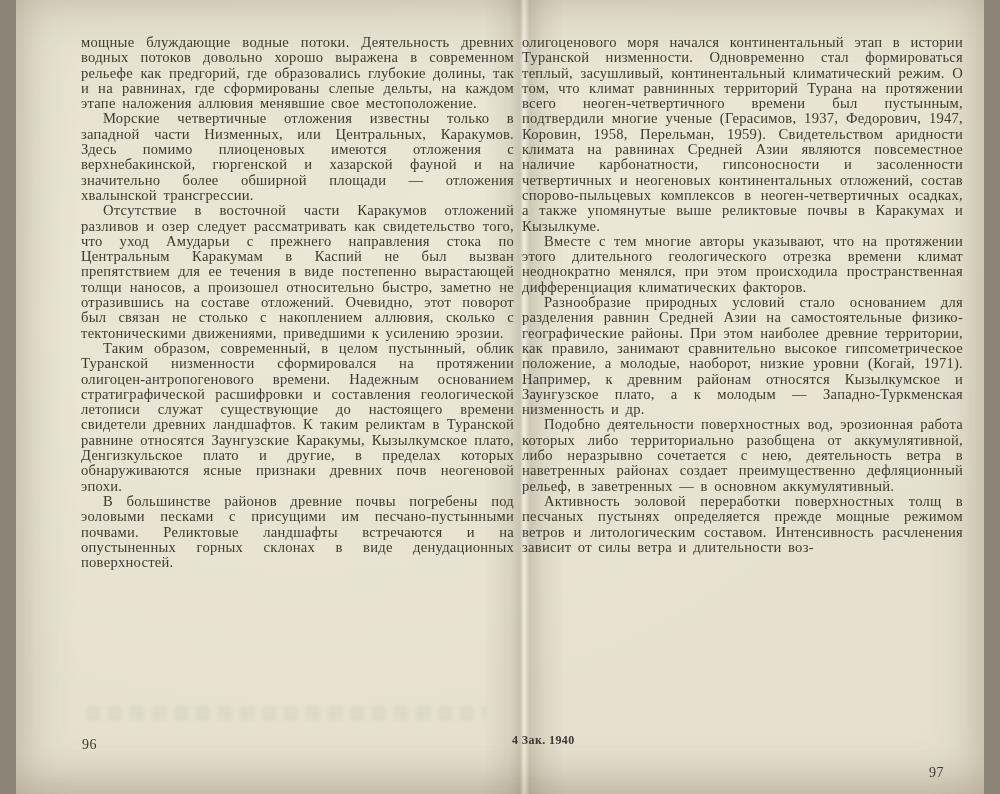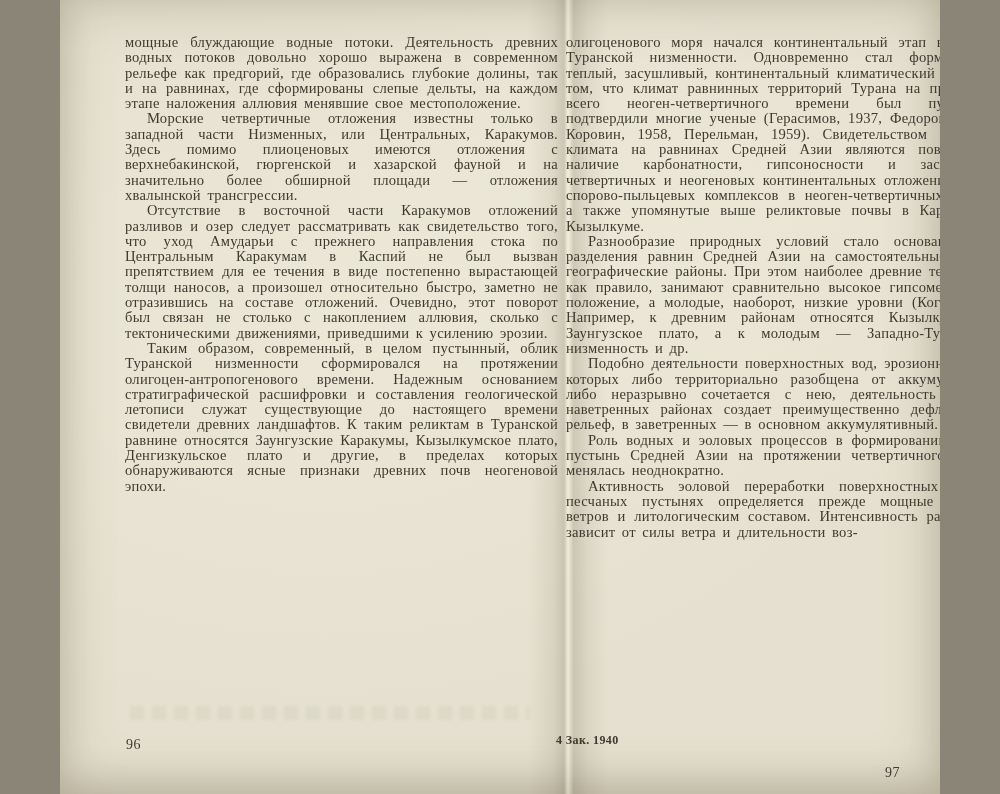--- a/index.html
+++ b/index.html
@@ -2,21 +2,21 @@
 <html lang="ru"><head>
 <meta charset="utf-8">
 <style>
   html, body {
     margin: 0;
     padding: 0;
     background: #8a8577;
   }
   .spread {
     position: relative;
-    width: 880px;
+    width: 968px;
     height: 794px;
     margin: 0 auto;
     overflow: hidden;
     background:
       radial-gradient(ellipse 900px 600px at 30% 40%, rgba(255,252,238,0.25), rgba(0,0,0,0) 70%),
       radial-gradient(ellipse 700px 500px at 75% 25%, rgba(255,252,238,0.18), rgba(0,0,0,0) 70%),
       var(--paper, #e5e0cf);
     box-shadow: inset 0 0 55px rgba(110,100,72,0.30), inset 0 -14px 30px rgba(110,100,72,0.18);
     font-family: "Liberation Serif", "DejaVu Serif", serif;
     color: var(--ink, #3e3a31);
@@ -89,27 +89,28 @@
 
 <div class="spread" style="--paper: #e5e0cf; --ink: #3e3a31;">
 
   <div class="gutter"></div>
 
   <div class="text-col col-left">
     <p class="noindent">мощные блуждающие водные потоки. Деятельность древних водных потоков довольно хорошо выражена в современном рельефе как предгорий, где образовались глубокие долины, так и на равнинах, где сформированы слепые дельты, на каждом этапе наложения аллювия менявшие свое местоположение.</p>
     <p>Морские четвертичные отложения известны только в западной части Низменных, или Центральных, Каракумов. Здесь помимо плиоценовых имеются отложения с верхнебакинской, гюргенской и хазарской фауной и на значительно более обширной площади — отложения хвалынской трансгрессии.</p>
     <p>Отсутствие в восточной части Каракумов отложений разливов и озер следует рассматривать как свидетельство того, что уход Амударьи с прежнего направления стока по Центральным Каракумам в Каспий не был вызван препятствием для ее течения в виде постепенно вырастающей толщи наносов, а произошел относительно быстро, заметно не отразившись на составе отложений. Очевидно, этот поворот был связан не столько с накоплением аллювия, сколько с тектоническими движениями, приведшими к усилению эрозии.</p>
     <p>Таким образом, современный, в целом пустынный, облик Туранской низменности сформировался на протяжении олигоцен-антропогенового времени. Надежным основанием стратиграфической расшифровки и составления геологической летописи служат существующие до настоящего времени свидетели древних ландшафтов. К таким реликтам в Туранской равнине относятся Заунгузские Каракумы, Кызылкумское плато, Денгизкульское плато и другие, в пределах которых обнаруживаются ясные признаки древних почв неогеновой эпохи.</p>
+    <p>В большинстве районов древние почвы погребены под эоловыми песками с присущими им песчано-пустынными почвами. Реликтовые ландшафты встречаются и на опустыненных горных склонах в виде денудационных поверхностей.</p>
   </div>
   <div class="ghost"></div>
   <div class="pagenum pagenum-left">96</div>
 
   <div class="text-col col-right">
     <p class="noindent">олигоценового моря начался континентальный этап в истории Туранской низменности. Одновременно стал формироваться теплый, засушливый, континентальный климатический режим. О том, что климат равнинных территорий Турана на протяжении всего неоген-четвертичного времени был пустынным, подтвердили многие ученые (Герасимов, 1937, Федорович, 1947, Коровин, 1958, Перельман, 1959). Свидетельством аридности климата на равнинах Средней Азии являются повсеместное наличие карбонатности, гипсоносности и засоленности четвертичных и неогеновых континентальных отложений, состав спорово-пыльцевых комплексов в неоген-четвертичных осадках, а также упомянутые выше реликтовые почвы в Каракумах и Кызылкуме.</p>
+    <p>Вместе с тем многие авторы указывают, что на протяжении этого длительного геологического отрезка времени климат неоднократно менялся, при этом происходила пространственная дифференциация климатических факторов.</p>
     <p>Разнообразие природных условий стало основанием для разделения равнин Средней Азии на самостоятельные физико-географические районы. При этом наиболее древние территории, как правило, занимают сравнительно высокое гипсометрическое положение, а молодые, наоборот, низкие уровни (Когай, 1971). Например, к древним районам относятся Кызылкумское и Заунгузское плато, а к молодым — Западно-Туркменская низменность и др.</p>
     <p>Подобно деятельности поверхностных вод, эрозионная работа которых либо территориально разобщена от аккумулятивной, либо неразрывно сочетается с нею, деятельность ветра в наветренных районах создает преимущественно дефляционный рельеф, в заветренных — в основном аккумулятивный.</p>
-    <p>Роль водных и эоловых процессов в формировании рельефа пустынь Средней Азии на протяжении четвертичного периода менялась неоднократно.</p>
     <p>Активность эоловой переработки поверхностных толщ в песчаных пустынях определяется прежде мощные режимом ветров и литологическим составом. Интенсивность расчленения зависит от силы ветра и длительности воз-</p>
   </div>
   <div class="signature">4  Зак. 1940</div>
   <div class="pagenum pagenum-right">97</div>
 
 </div>
 
 </body></html>

